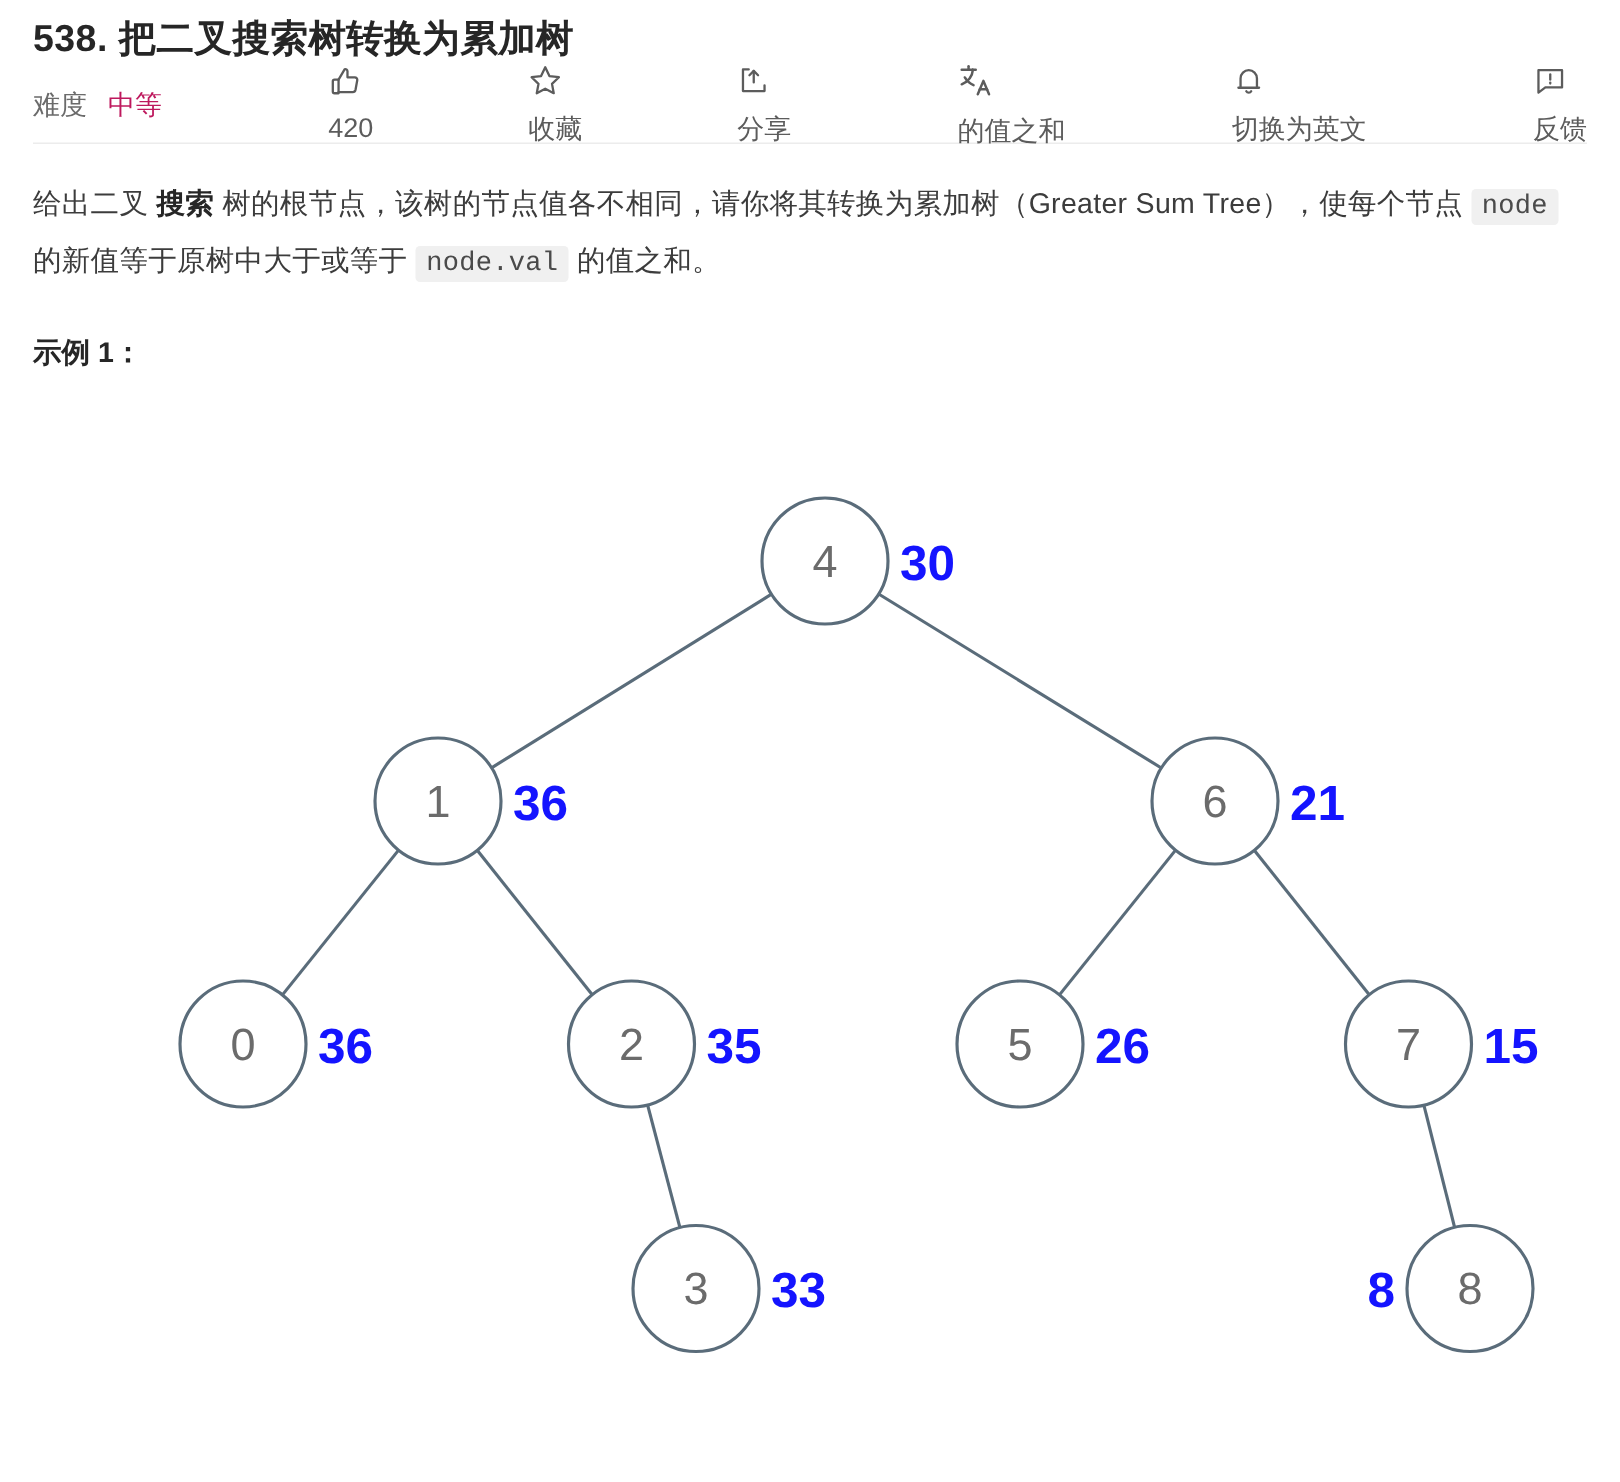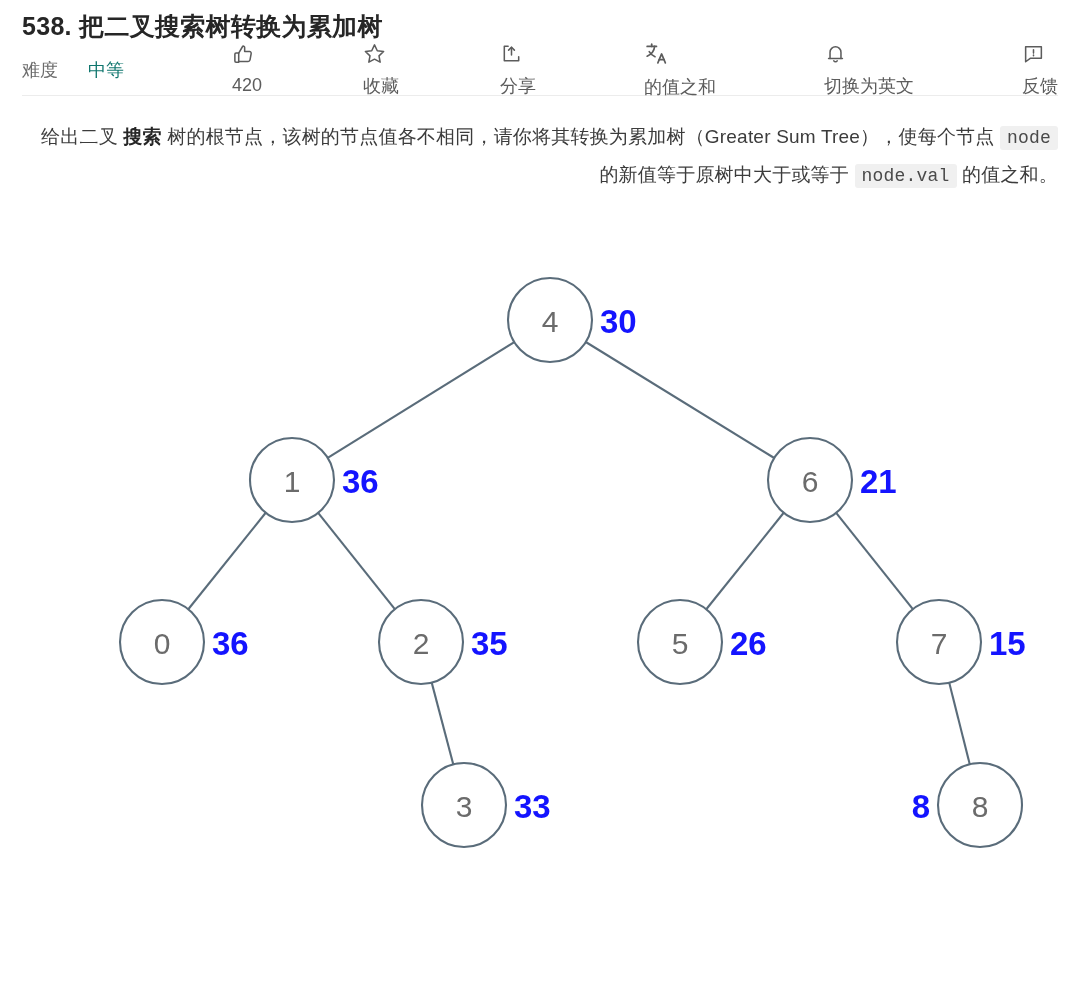--- a/index.html
+++ b/index.html
@@ -55,22 +55,22 @@
     cursor: pointer;
     flex-direction: column;
   }
   .tb-label {
     font-size: 18px;
     color: #5c5c5c;
   }
   .tb-label.muted { color: #6b6b6b; }
   .difficulty-value {
     font-size: 18px;
-    color: #0f766e;
-    margin-left: 30px;
+    color: #be185d;
+    margin-left: 14px;
   }
   .sep-md { width: 48px; }
   .sep-lg { width: 56px; }
   .icon {
     display: inline-flex;
     align-items: center;
     justify-content: center;
     flex: 0 0 auto;
   }
   .icon svg { display: block; }
@@ -82,21 +82,20 @@
     margin-top: 2px;
   }
 
   
   .description {
     font-size: 19px;
     line-height: 1.95;
     color: #3c3c3c;
     margin-top: 22px;
     letter-spacing: 0.2px;
-    text-align: right;
   }
   .description b { font-weight: bold; color: #262626; }
   .code-inline {
     font-family: "Liberation Mono", "DejaVu Sans Mono", monospace;
     background: #f0f0f0;
     color: #4a4a4a;
     border-radius: 3px;
     padding: 2px 7px;
     font-size: 18px;
   }
@@ -235,20 +234,21 @@
       </span>
       <span class="tb-label">反馈</span>
     </div>
 
   </div>
 
   <div class="divider"></div>
 
   <div class="description"><span>给出二叉 </span><b>搜索</b><span> 树的根节点，该树的节点值各不相同，请你将其转换为累加树（Greater Sum Tree），使每个节点 </span><code class="code-inline">node</code><span> 的新值等于原树中大于或等于 </span><code class="code-inline">node.val</code><span> 的值之和。</span></div>
 
+  <div class="example-heading">示例 1：</div>
 
   <div class="tree-figure">
     <svg id="tree-svg" width="1036" height="680" viewBox="0 0 1036 680">
       <g id="tree-edges">
           <line x1="492.30656549954756" y1="140.13546325609454" x2="305.69343450045244" y2="255.86453674390546" class="edge-line" stroke="#5a6c7a"></line>
           <line x1="563.7696493015908" y1="140.01209187790207" x2="752.2303506984092" y2="255.98790812209793" class="edge-line" stroke="#5a6c7a"></line>
           <line x1="243.71351969333543" y1="310.7569985359974" x2="166.28648030666457" y2="407.2430014640026" class="edge-line" stroke="#5a6c7a"></line>
           <line x1="296.16292483432755" y1="310.855766071016" x2="372.83707516567245" y2="407.144233928984" class="edge-line" stroke="#5a6c7a"></line>
           <line x1="761.7135196933355" y1="310.7569985359974" x2="684.2864803066645" y2="407.2430014640026" class="edge-line" stroke="#5a6c7a"></line>
           <line x1="814.1629248343276" y1="310.855766071016" x2="890.8370751656724" y2="407.144233928984" class="edge-line" stroke="#5a6c7a"></line>

